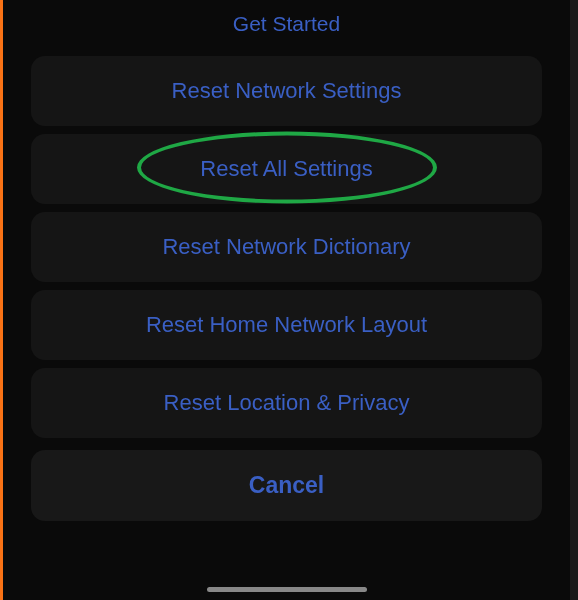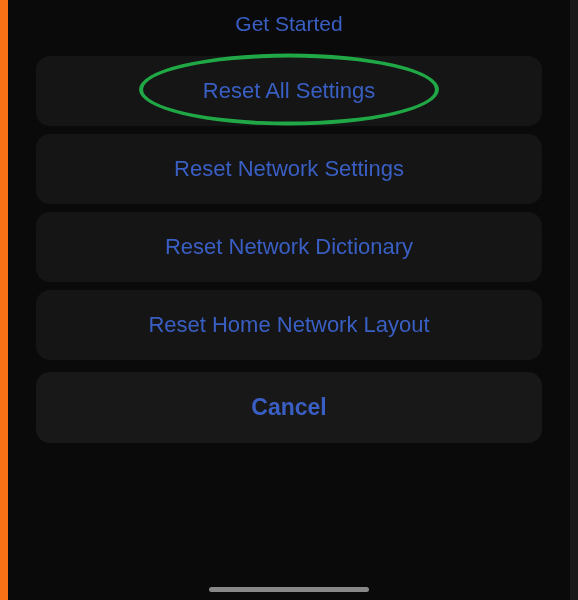--- a/index.html
+++ b/index.html
@@ -12,21 +12,21 @@
       height: 600px;
       background: #000;
       font-family: -apple-system, BlinkMacSystemFont, "Helvetica Neue", sans-serif;
       overflow: hidden;
       position: relative;
     }
     .phone-frame {
       width: 100%;
       height: 100%;
       background: #0a0a0a;
-      border-left: 8px solid #f97316;
+      border-left: 3px solid #f97316;
       border-right: 8px solid #1a1a1a;
       position: relative;
       display: flex;
       flex-direction: column;
     }
     .header-text {
       text-align: center;
       color: #3a5fc4;
       font-size: 21px;
       font-weight: 500;
@@ -85,31 +85,34 @@
     }
   </style>
 </head>
 <body>
 
 <div class="phone-frame">
   <div class="header-text">Get Started</div>
 
   <div class="action-sheet">
     <div class="action-button">
+      <span>Reset Network Settings</span>
+    </div>
+    <div class="action-button">
       <span>Reset All Settings</span>
       <div class="highlight-ellipse"></div>
-    </div>
-    <div class="action-button">
-      <span>Reset Network Settings</span>
     </div>
     <div class="action-button">
       <span>Reset Network Dictionary</span>
     </div>
     <div class="action-button">
       <span>Reset Home Network Layout</span>
+    </div>
+    <div class="action-button">
+      <span>Reset Location &amp; Privacy</span>
     </div>
     <div class="cancel-button">
       <span>Cancel</span>
     </div>
   </div>
 
   <div class="home-indicator"></div>
 </div>
 
 </body></html>

